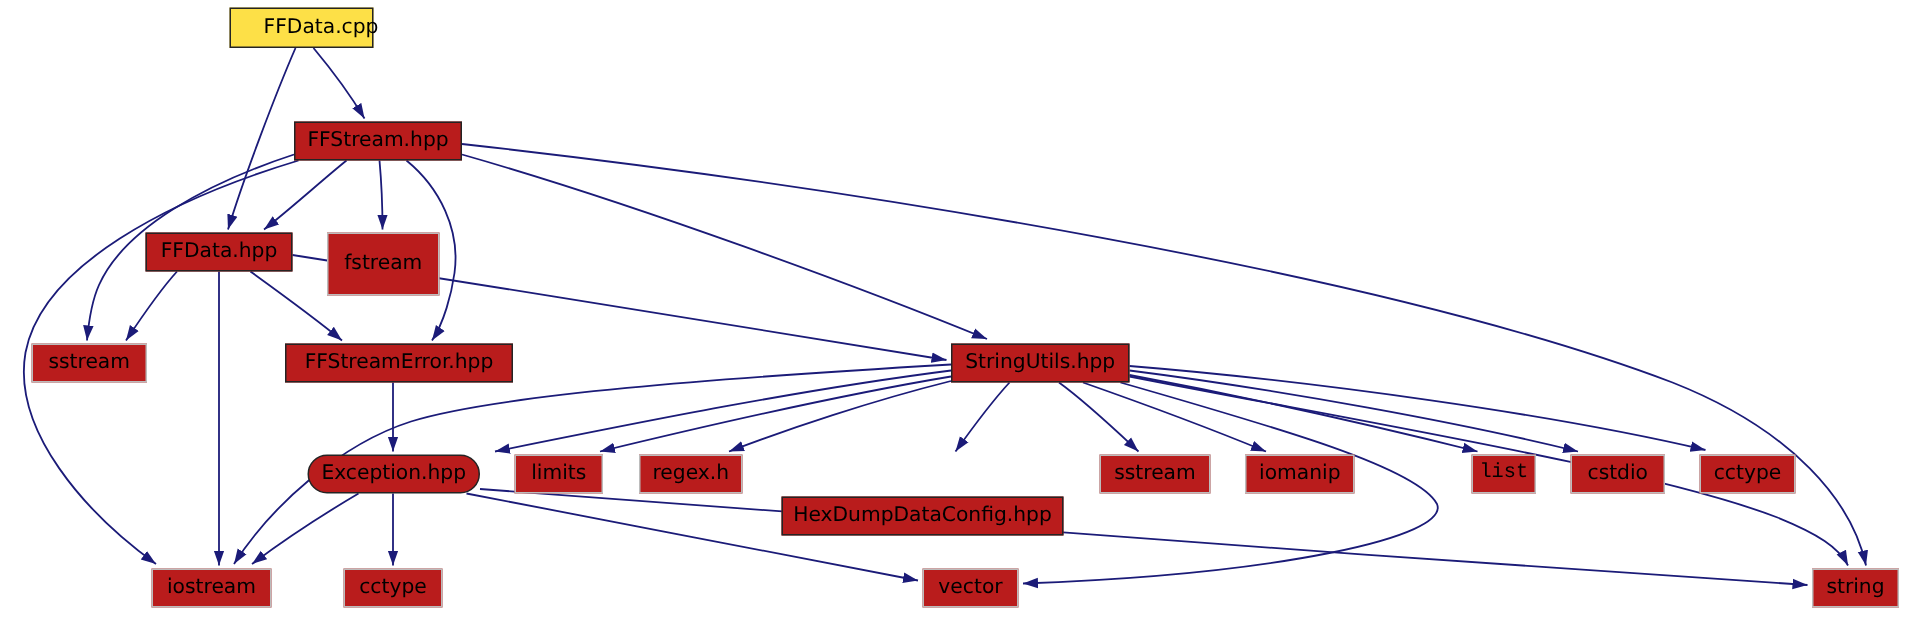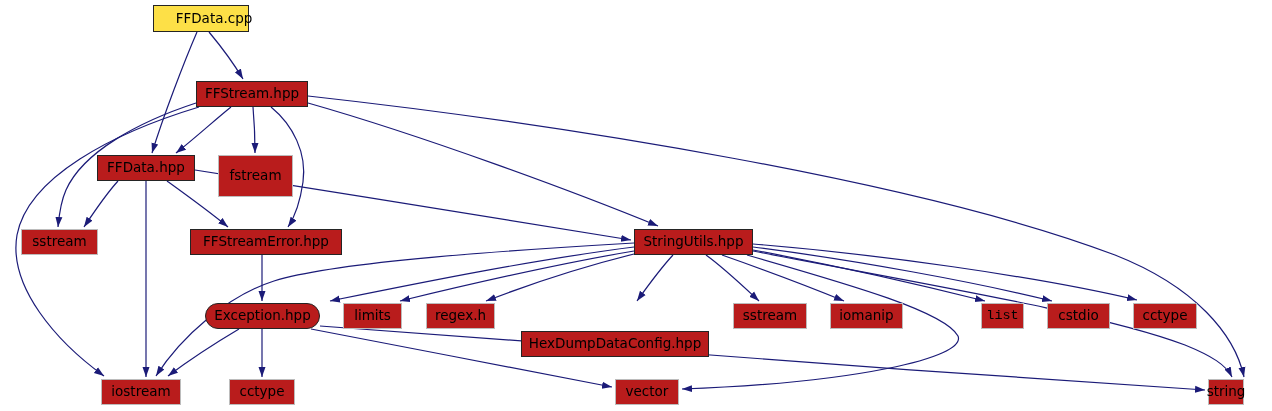--- a/index.html
+++ b/index.html
@@ -82,15 +82,15 @@
       <div class="node system" style="left: 426px; top: 303px; width: 69px; height: 26px;">regex.h</div>
       <div class="node documented" style="left: 521px; top: 303px; width: 188px; height: 26px; margin-top: 28px;">HexDumpDataConfig.hpp</div>
       <div class="node system" style="left: 733px; top: 303px; width: 74px; height: 26px;">sstream</div>
       <div class="node system" style="left: 830px; top: 303px; width: 73px; height: 26px;">iomanip</div>
       <div class="node system" style="left: 981px; top: 303px; width: 43px; height: 26px; font-family: Liberation Mono, monospace;">list</div>
       <div class="node system" style="left: 1047px; top: 303px; width: 63px; height: 26px;">cstdio</div>
       <div class="node system" style="left: 1133px; top: 303px; width: 64px; height: 26px;">cctype</div>
       <div class="node system" style="left: 101px; top: 379px; width: 80px; height: 26px; text-align: center;">iostream</div>
       <div class="node system" style="left: 229px; top: 379px; width: 66px; height: 26px;">cctype</div>
       <div class="node system" style="left: 615px; top: 379px; width: 64px; height: 26px;">vector</div>
-      <div class="node system" style="left: 1208px; top: 379px; width: 36px; height: 26px;">string</div>
+      <div class="node system" style="left: 1208px; top: 379px; width: 58px; height: 26px;">string</div>
     </div>
 </div>
 
 </body></html>

